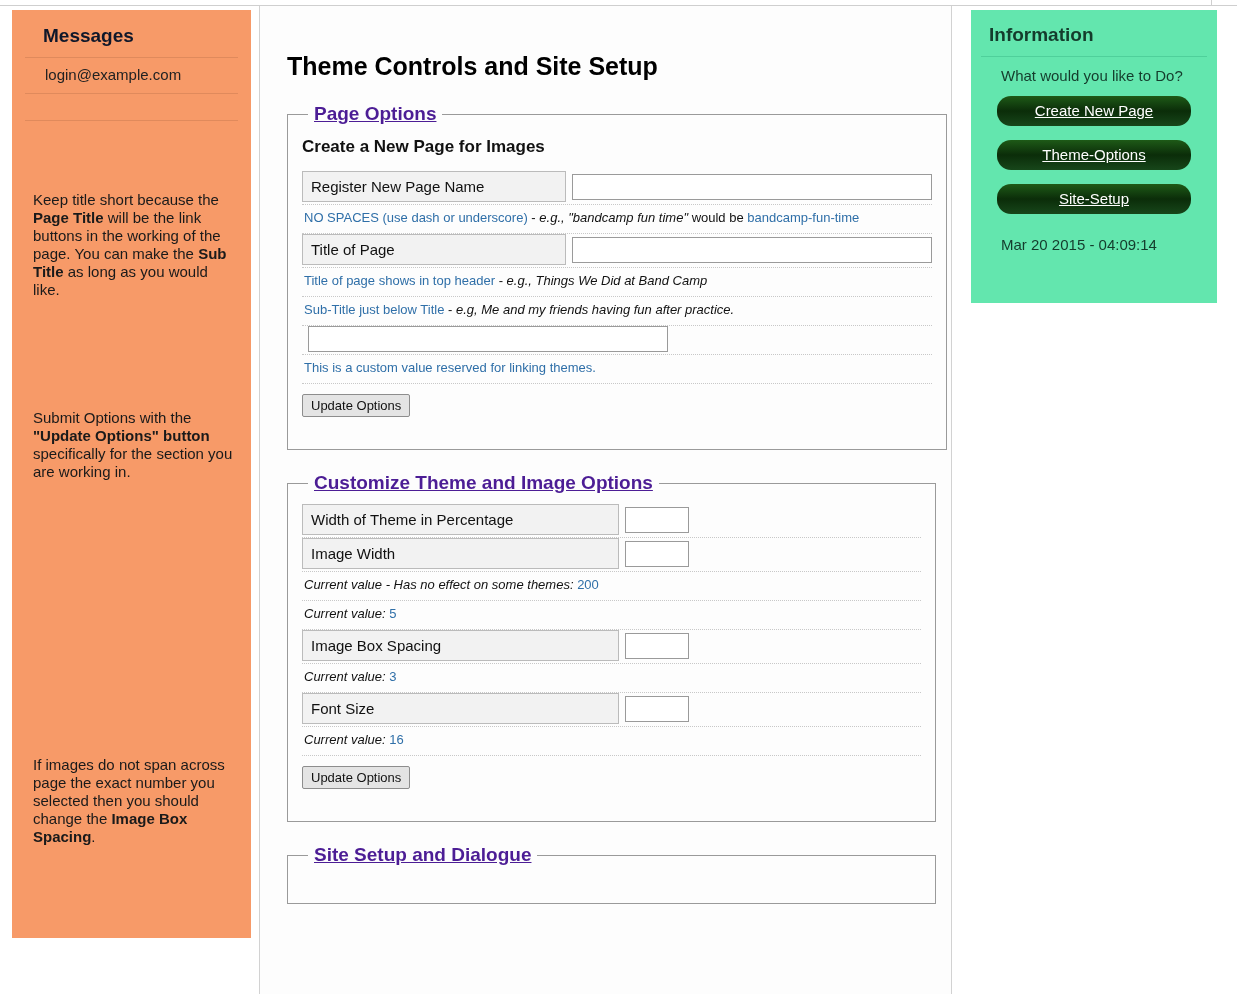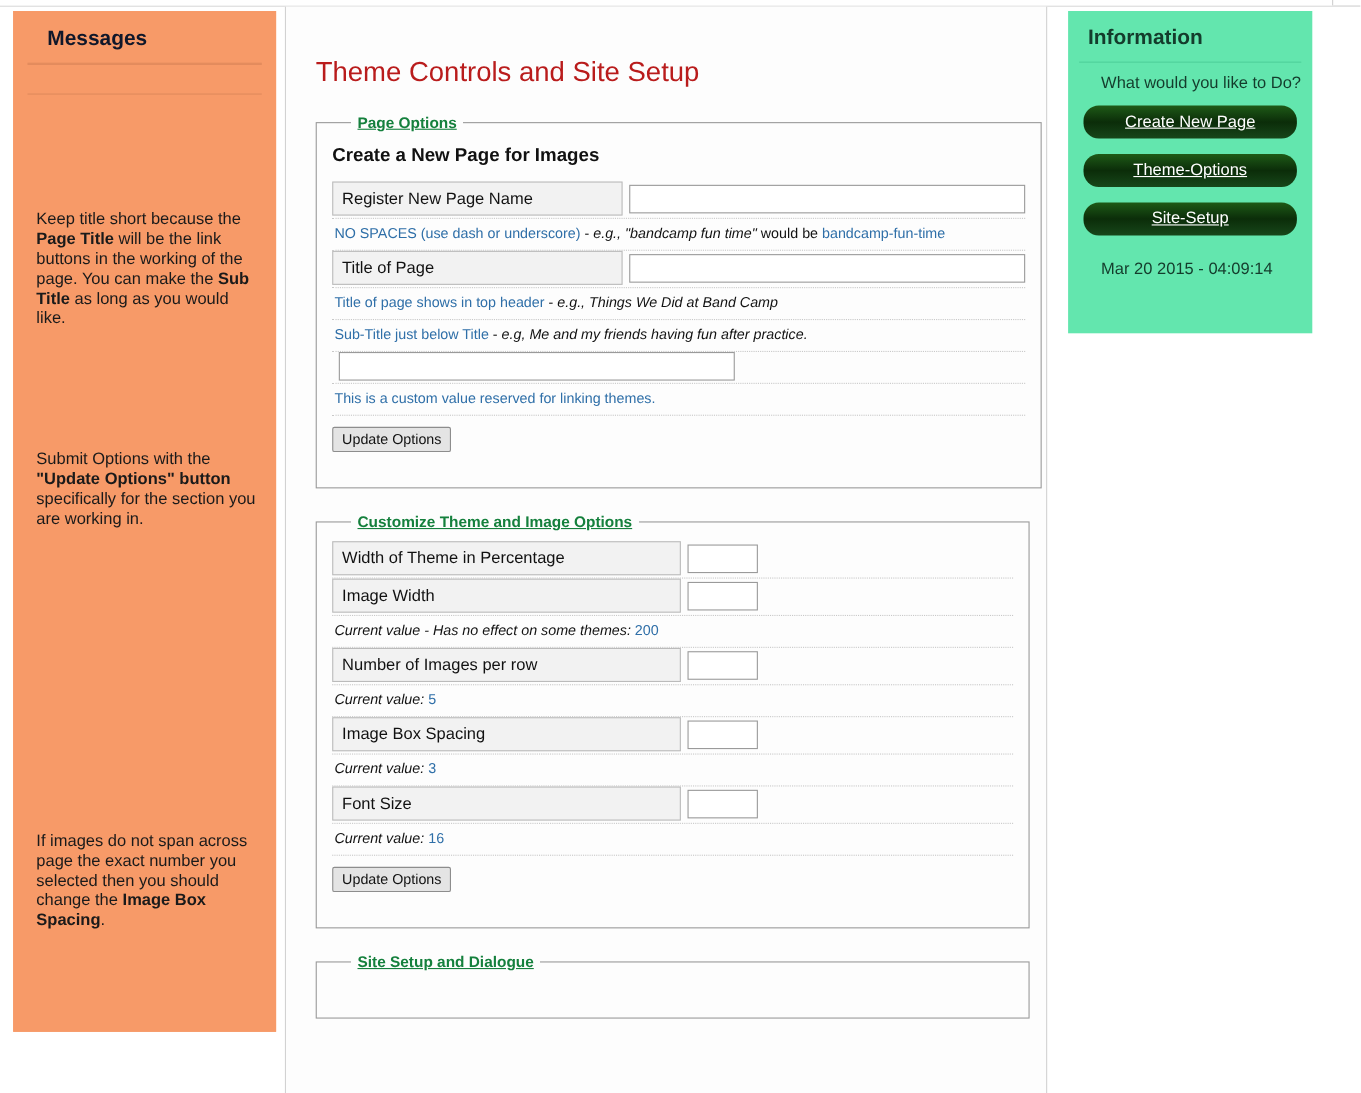--- a/index.html
+++ b/index.html
@@ -76,35 +76,35 @@
     width: 693px;
     height: 988px;
     background: #fdfdfd;
     border-left: 1px solid #d2d2d2;
     border-right: 1px solid #d2d2d2;
     overflow: hidden;
   }
   .page-heading {
     margin: 46px 0 22px 27px;
     font-size: 25px;
-    font-weight: normal;
-    color: #b91c1c;
+    font-weight: bold;
+    color: #000000;
   }
   fieldset.section {
     margin: 0 15px 22px 27px;
     border: 1px solid #9a9a9a;
     padding: 10px 14px 14px 14px;
     background: #fdfdfd;
   }
   fieldset.section > legend {
-    font-size: 14px;
-    font-weight: bold;
-    color: #15803d;
+    font-size: 19px;
+    font-weight: bold;
+    color: #4c1d95;
     padding: 0 6px;
-    margin-left: 17px;
+    margin-left: 6px;
     text-decoration: underline;
   }
   .sub-heading {
     font-size: 17px;
     font-weight: bold;
     margin: 2px 0 14px 0;
     color: #111;
   }
   .field-row {
     display: flex;
@@ -160,21 +160,21 @@
     border-radius: 2px;
     color: #111;
     cursor: pointer;
   }
   .section-bottom-pad { height: 18px; }
 
   
   .info-panel {
     position: absolute;
     left: 971px; top: 10px;
-    width: 222px;
+    width: 246px;
     height: 293px;
     background: #63e6ae;
   }
   .info-title {
     margin: 14px 0 10px 18px;
     font-size: 19px;
     font-weight: bold;
     color: #143c2c;
   }
   .info-rule { height:1px; background:#4fd09b; margin:0 10px; }
@@ -208,20 +208,21 @@
 
 <div id="page">
 
   <div class="top-strip">
     <div class="top-strip-inner"></div>
   </div>
 
   <div class="messages-panel">
     <div class="messages-title">Messages</div>
     <div class="messages-rule"></div>
+    <div class="messages-email">login@example.com</div>
     <div class="messages-rule"></div>
     <div class="msg-spacer"></div>
     <div class="messages-rule"></div>
 
     <div class="msg-block-1">
       <p class="msg-text">
         <span>Keep title short because the </span><b>Page Title</b><span> will be the link buttons in the working of the page. You can make the </span><b>Sub Title</b><span> as long as you would like.</span>
       </p>
     </div>
 
@@ -291,24 +292,20 @@
 
       <div class="field-row">
         <div class="field-label wide">Image Width</div>
         <input class="field-input short" type="text" value="" style="">
       </div>
       <div class="hint-italic">
         <span>Current value - Has no effect on some themes:</span>
         <span class="val">200</span>
       </div>
 
-      <div class="field-row">
-        <div class="field-label wide">Number of Images per row</div>
-        <input class="field-input short" type="text" value="" style="">
-      </div>
       <div class="hint-italic">
         <span>Current value:</span>
         <span class="val">5</span>
       </div>
 
       <div class="field-row">
         <div class="field-label wide">Image Box Spacing</div>
         <input class="field-input short" type="text" value="" style="">
       </div>
       <div class="hint-italic">

